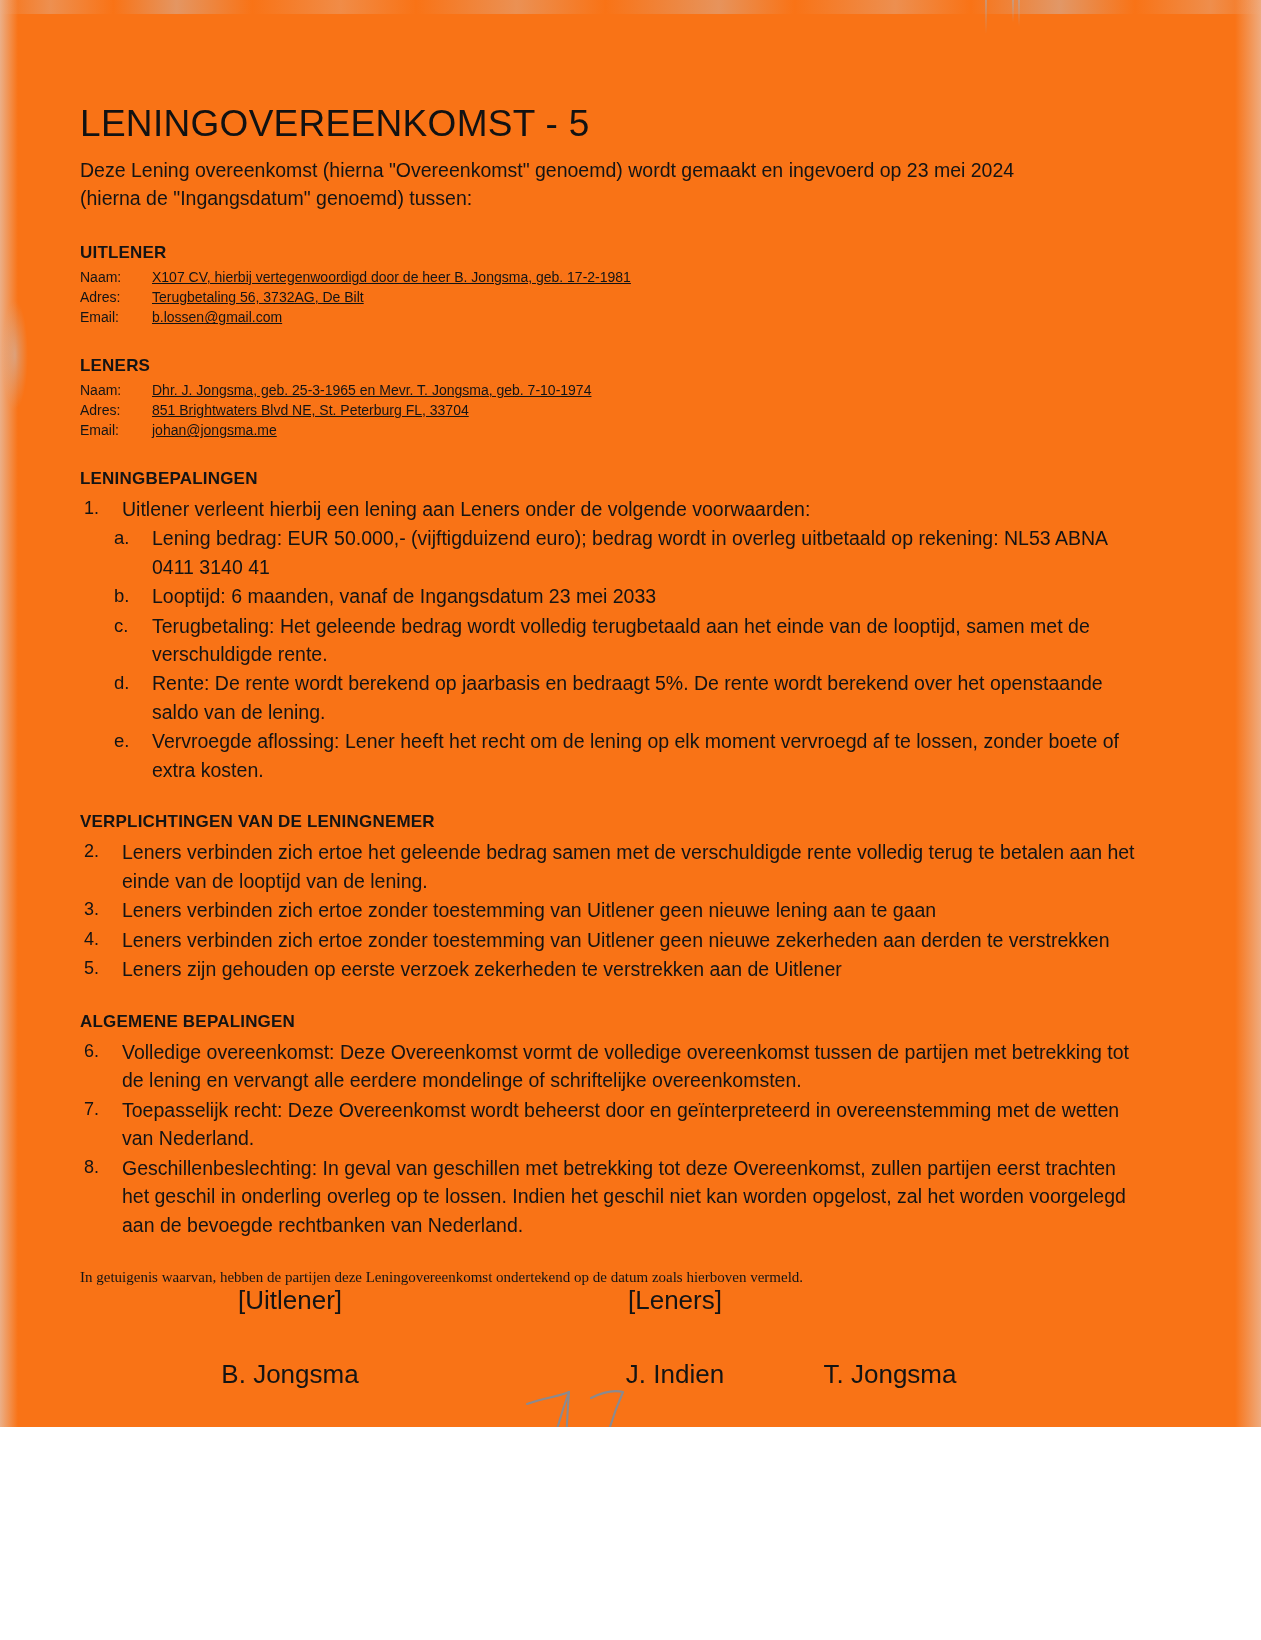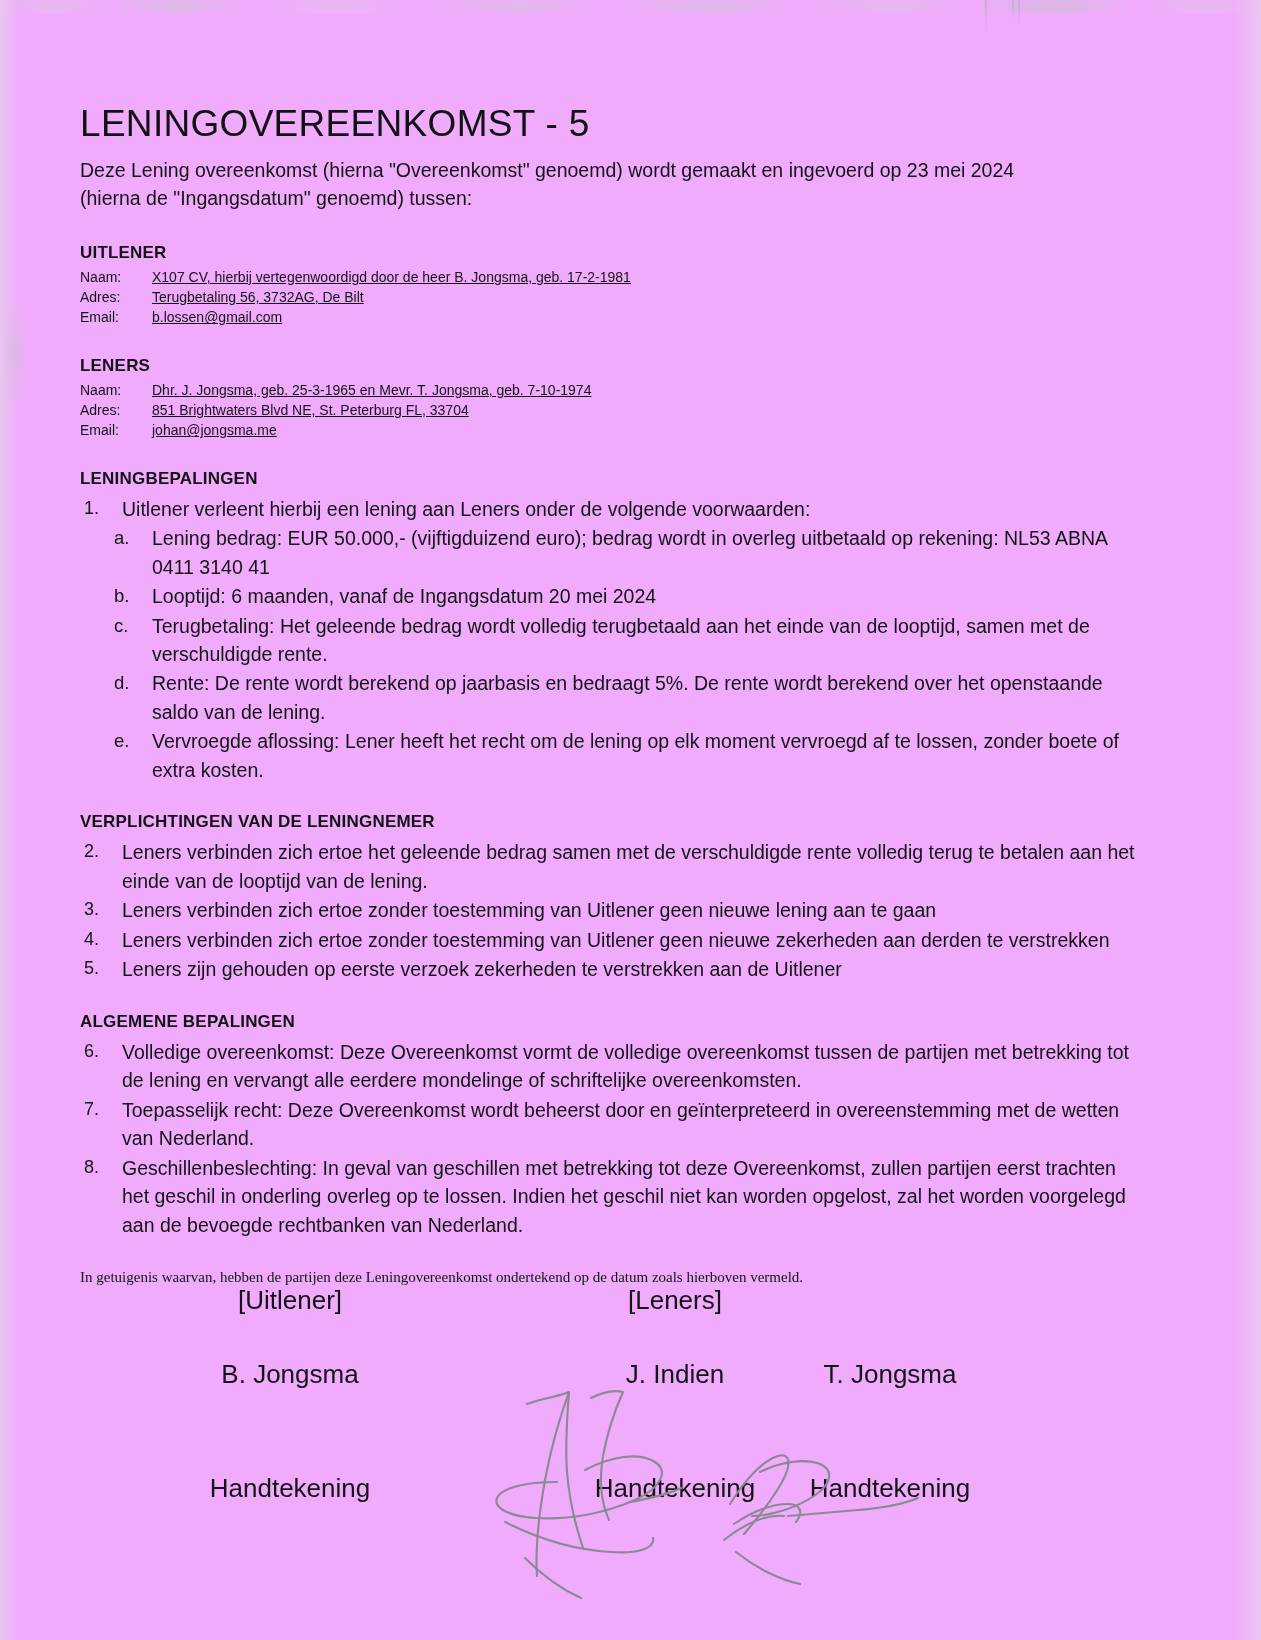--- a/index.html
+++ b/index.html
@@ -3,22 +3,22 @@
 <meta charset="utf-8">
 <style>
   html, body {
     margin: 0;
     padding: 0;
     background: #ffffff;
   }
   .page {
     position: relative;
     width: 1261px;
-    height: 1640px;
-    background: #f0abfc;
+    height: 1427px;
+    background: #f97316;
     overflow: hidden;
     font-family: "Liberation Sans", sans-serif;
     color: #141414;
   }
   
   .scan-noise-top {
     position: absolute;
     left: 0; top: 0;
     width: 1261px; height: 14px;
     background:
@@ -250,21 +250,21 @@
         <span class="num-text">Uitlener verleent hierbij een lening aan Leners onder de volgende voorwaarden:</span>
       </div>
 
       <div class="sub-list">
         <div class="sub-item">
           <span class="sub-marker">a.</span>
           <span class="sub-text">Lening bedrag: EUR 50.000,- (vijftigduizend euro); bedrag wordt in overleg uitbetaald op rekening: NL53 ABNA 0411 3140 41</span>
         </div>
         <div class="sub-item">
           <span class="sub-marker">b.</span>
-          <span class="sub-text">Looptijd: 6 maanden, vanaf de Ingangsdatum 20 mei 2024</span>
+          <span class="sub-text">Looptijd: 6 maanden, vanaf de Ingangsdatum 23 mei 2033</span>
         </div>
         <div class="sub-item">
           <span class="sub-marker">c.</span>
           <span class="sub-text">Terugbetaling: Het geleende bedrag wordt volledig terugbetaald aan het einde van de looptijd, samen met de verschuldigde rente.</span>
         </div>
         <div class="sub-item">
           <span class="sub-marker">d.</span>
           <span class="sub-text">Rente: De rente wordt berekend op jaarbasis en bedraagt 5%. De rente wordt berekend over het openstaande saldo van de lening.</span>
         </div>
         <div class="sub-item">

